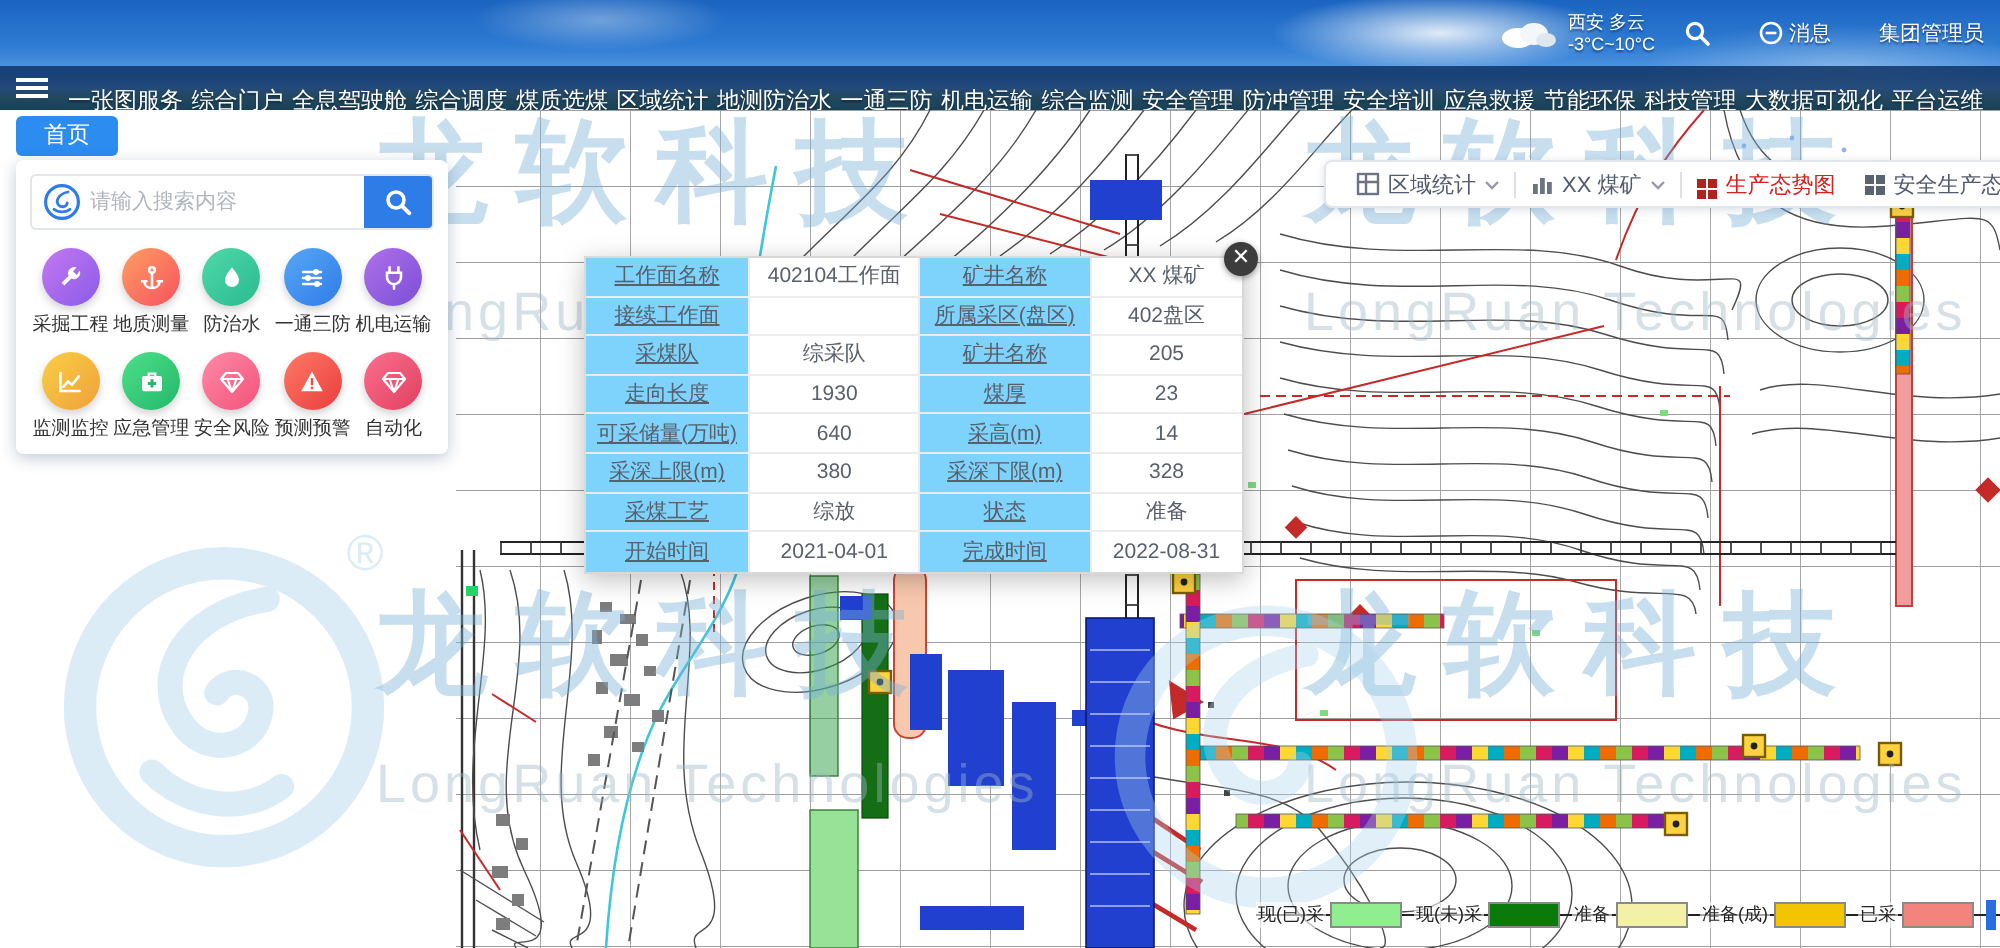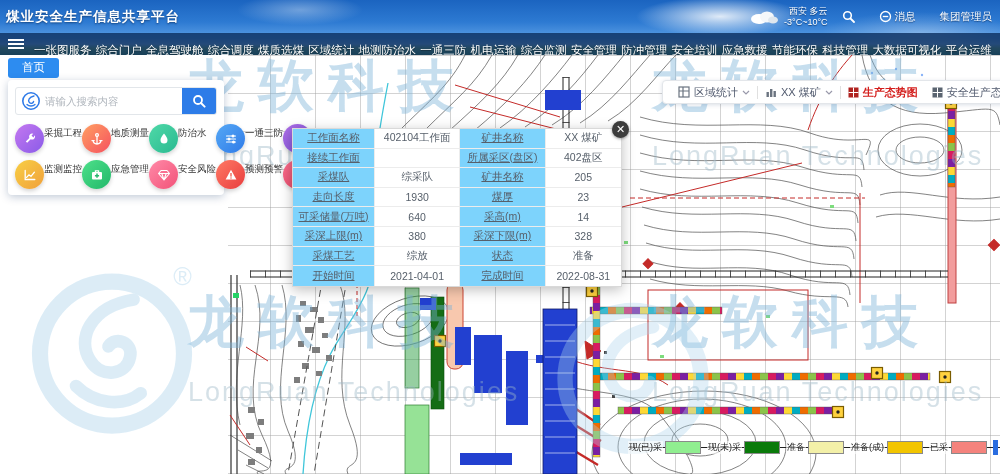--- a/index.html
+++ b/index.html
@@ -11,21 +11,21 @@
     background:
       radial-gradient(ellipse 120px 28px at 72% 30%, rgba(255,255,255,.85), rgba(255,255,255,0) 70%),
       radial-gradient(ellipse 90px 22px at 30% 18%, rgba(255,255,255,.35), rgba(255,255,255,0) 70%),
       radial-gradient(ellipse 140px 30px at 92% 60%, rgba(255,255,255,.30), rgba(255,255,255,0) 70%),
       linear-gradient(180deg,#1b64c0 0%, #2d7ad2 40%, #5a9de4 70%, #8fc0ea 80%, #86b65a 88%, #4f8f37 100%);
   }
   .titlebar { position:absolute; left:0; top:0; width:1000px; height:33px; display:flex; align-items:center; padding:0 6px; color:#fff; }
   .app-title { font-size:13.5px; font-weight:bold; text-shadow:0 1px 2px rgba(0,30,70,.6); letter-spacing:1px; }
   .titlebar .spacer { flex:1; }
   .weather { display:flex; align-items:center; gap:6px; margin-right:14px; }
-  .weather-text { font-size:9px; line-height:11px; text-shadow:0 1px 1px rgba(0,30,70,.6);text-align:right; }
+  .weather-text { font-size:9px; line-height:11px; text-shadow:0 1px 1px rgba(0,30,70,.6); }
   .weather-badge { display:flex; align-items:center; gap:4px; background:rgba(200,225,255,.35); border:1px solid rgba(255,255,255,.45); border-radius:3px; padding:2px 6px; }
   .weather-badge .btxt { font-size:9px; line-height:11px; text-shadow:0 1px 1px rgba(0,30,70,.5); }
   .top-actions { display:flex; align-items:center; gap:24px; margin-right:2px; }
   .top-actions .act { display:flex; align-items:center; gap:3px; font-size:10.5px; cursor:pointer; text-shadow:0 1px 1px rgba(0,30,70,.6); white-space:nowrap; }
 
   
   .navbar { position:absolute; left:0; top:33px; width:1000px; height:22px; background:rgba(12,48,96,.82);
     display:flex; align-items:center; padding:0 8px; }
   .hamburger { width:16px; margin-right:10px; cursor:pointer; }
   .hamburger i { display:block; height:2px; background:#fff; margin:2px 0; }
@@ -48,60 +48,59 @@
 
   
   .side-panel { position:absolute; left:8px; top:25px; width:216px; z-index:5; background:#fff; border-radius:4px;
     box-shadow:0 2px 8px rgba(0,40,90,.25); padding:7px 7px 6px; }
   .search-row { display:flex; align-items:center; border:1px solid #e2e6ea; border-radius:3px; overflow:hidden; height:28px; }
   .search-row .dlogo { margin:0 4px 0 5px; flex:none; }
   .search-input { flex:1; border:none; outline:none; font-size:10.5px; color:#333; min-width:0; font-family:inherit; }
   .search-input::placeholder { color:#b0b6bd; }
   .search-btn { flex:none; width:34px; height:28px; background:#2d7ce8; border:none; cursor:pointer; display:flex; align-items:center; justify-content:center; }
   .apps { display:grid; grid-template-columns:repeat(5,1fr); row-gap:7px; margin-top:9px; }
-  .app { display:flex; flex-direction:row; cursor:pointer; }
+  .app { display:flex; flex-direction:column; align-items:center; cursor:pointer; }
   .app-circle { width:29px; height:29px; border-radius:50%; display:flex; align-items:center; justify-content:center; box-shadow:0 2px 4px rgba(0,0,0,.18); }
   .app-label { font-size:9.5px; color:#333; margin-top:3px; white-space:nowrap; }
 
   
   .map-toolbar { position:absolute; top:25px; left:662px; z-index:5; display:flex; gap:9px; }
   .tb-box { background:#fff; border:1px solid #e3e6ea; border-radius:4px; box-shadow:0 1px 4px rgba(0,40,90,.15);
     display:flex; align-items:center; height:24px; padding:0 8px; }
   .tb-item { display:flex; align-items:center; gap:4px; font-size:11px; color:#515a6e; padding:0 7px; cursor:pointer; white-space:nowrap; }
-  .tb-item.red { color:#d4201e; font-weight:bold; }
+  .tb-item.red { color:#d4201e; font-weight:normal;align-items:flex-end; }
   .tb-divider { width:1px; height:13px; background:#e0e0e0; }
 
   
   .popup { position:absolute; left:292px; top:73px; width:330px; z-index:6; background:#fff; border:1px solid #d9d9d9;
     box-shadow:0 3px 12px rgba(0,0,0,.25); }
   .popup-close { position:absolute; right:-8px; top:-8px; width:17px; height:17px; border-radius:50%; background:#3c3c3c;
     color:#fff; font-size:11px; line-height:16px; text-align:center; cursor:pointer; box-shadow:0 1px 3px rgba(0,0,0,.4); z-index:7; }
   .popup-table { display:grid; grid-template-columns:25% 26% 26% 23%; }
   .pcell { height:19.6px; display:flex; align-items:center; justify-content:center; font-size:10.5px; color:#57606b;
     border-bottom:1px solid #ececec; border-right:1px solid #ececec; overflow:hidden; white-space:nowrap; }
   .pcell.lab { background:#7dd3fc;text-decoration:underline; }
   .pcell:nth-child(4n) { border-right:none; }
   .popup-table .row8 { border-bottom:none; }
 
   
-  .legend { position:absolute; right:0; bottom:18px; z-index:4; display:flex; align-items:center; height:17px;
+  .legend { position:absolute; right:0; bottom:8px; z-index:4; display:flex; align-items:center; height:17px;
     background:linear-gradient(#222,#222) 0 50%/100% 1px no-repeat; padding-right:2px; }
   .lg-label { font-size:9px; color:#222; background:rgba(255,255,255,.6); padding:0 1px; white-space:nowrap; }
   .lg-swatch { width:36px; height:13px; border:1px solid #8a8a8a; margin:0 6px 0 2px; }
   .lg-sliver { width:5px; height:15px; background:#2a6de0; }
 
   svg { display:block; }
 </style>
 </head>
 <body>
 
 <div class="hero"></div>
 
 <div class="titlebar">
-  <div class="app-title">煤业安全生产信息共享平台</div>
   <div class="spacer"></div>
   <div class="weather">
     <svg width="30" height="16" viewBox="0 0 30 16">
       <ellipse cx="11" cy="10" rx="8" ry="5" fill="#fff"></ellipse>
         <ellipse cx="19" cy="8" rx="7" ry="5.5" fill="#f4f7fa"></ellipse>
       <ellipse cx="25" cy="11" rx="5" ry="3.5" fill="#dfe7ee"></ellipse>
     </svg>
     <div class="weather-text">
       <div>西安 多云</div>
       <div>-3°C~10°C</div>

